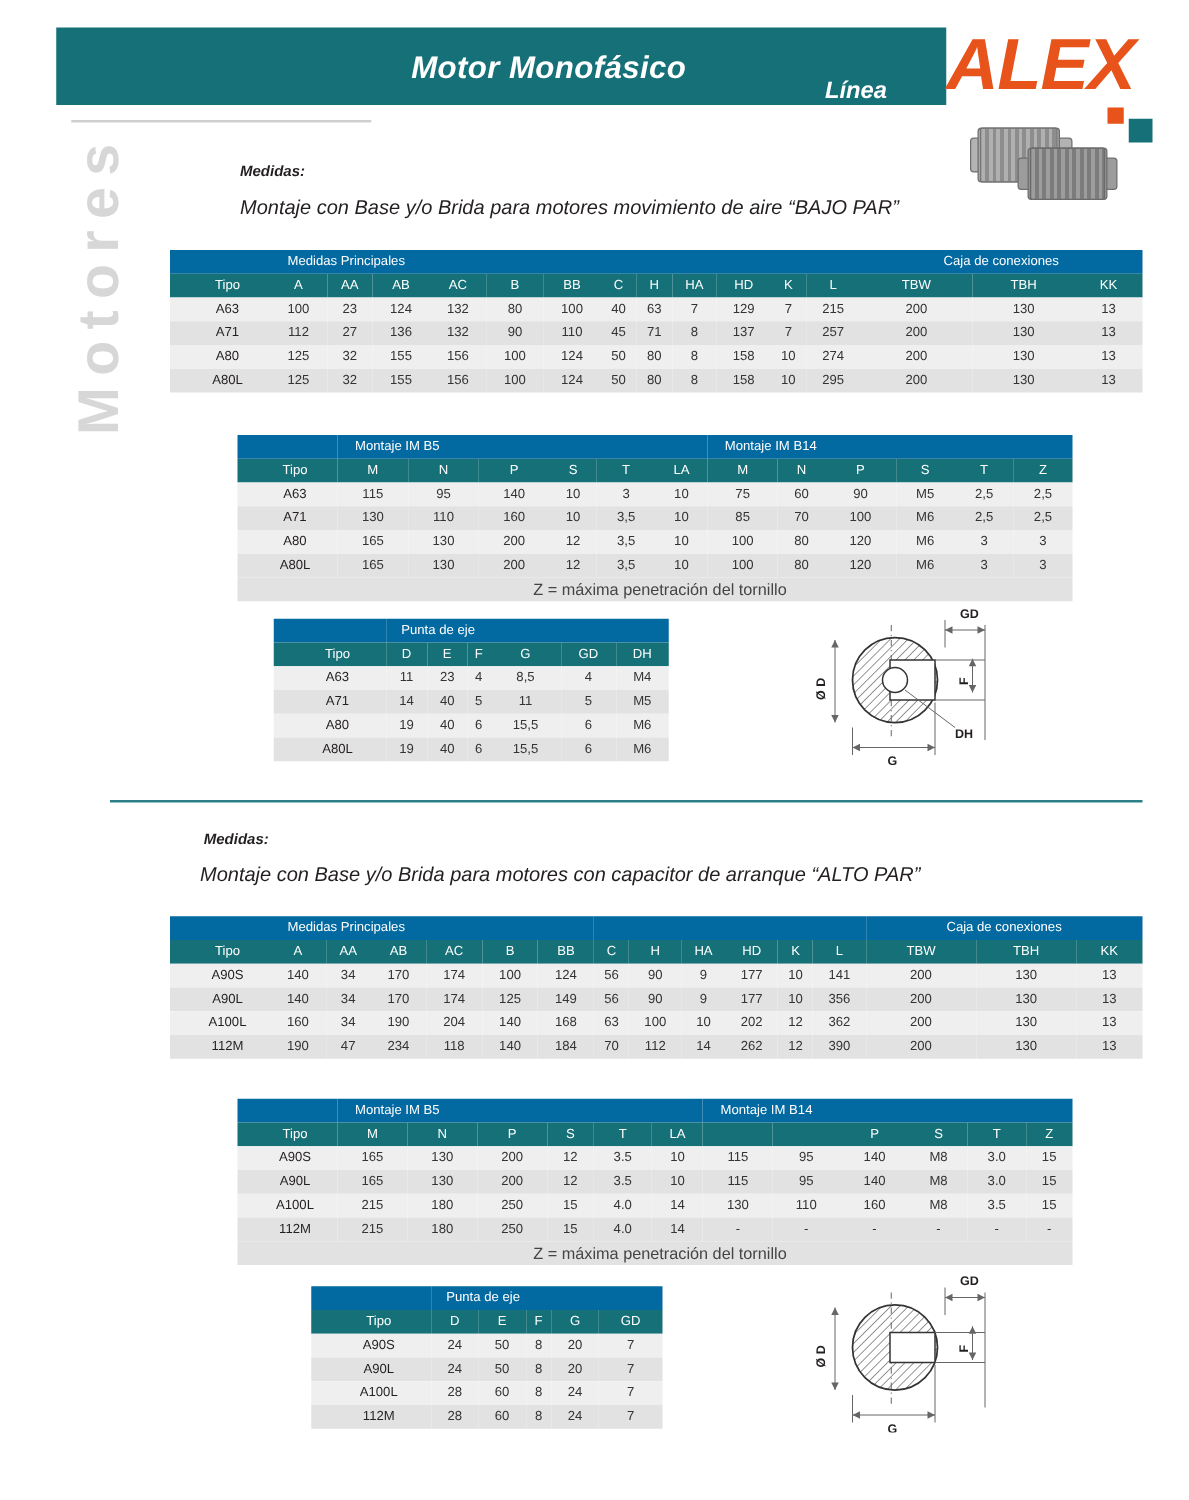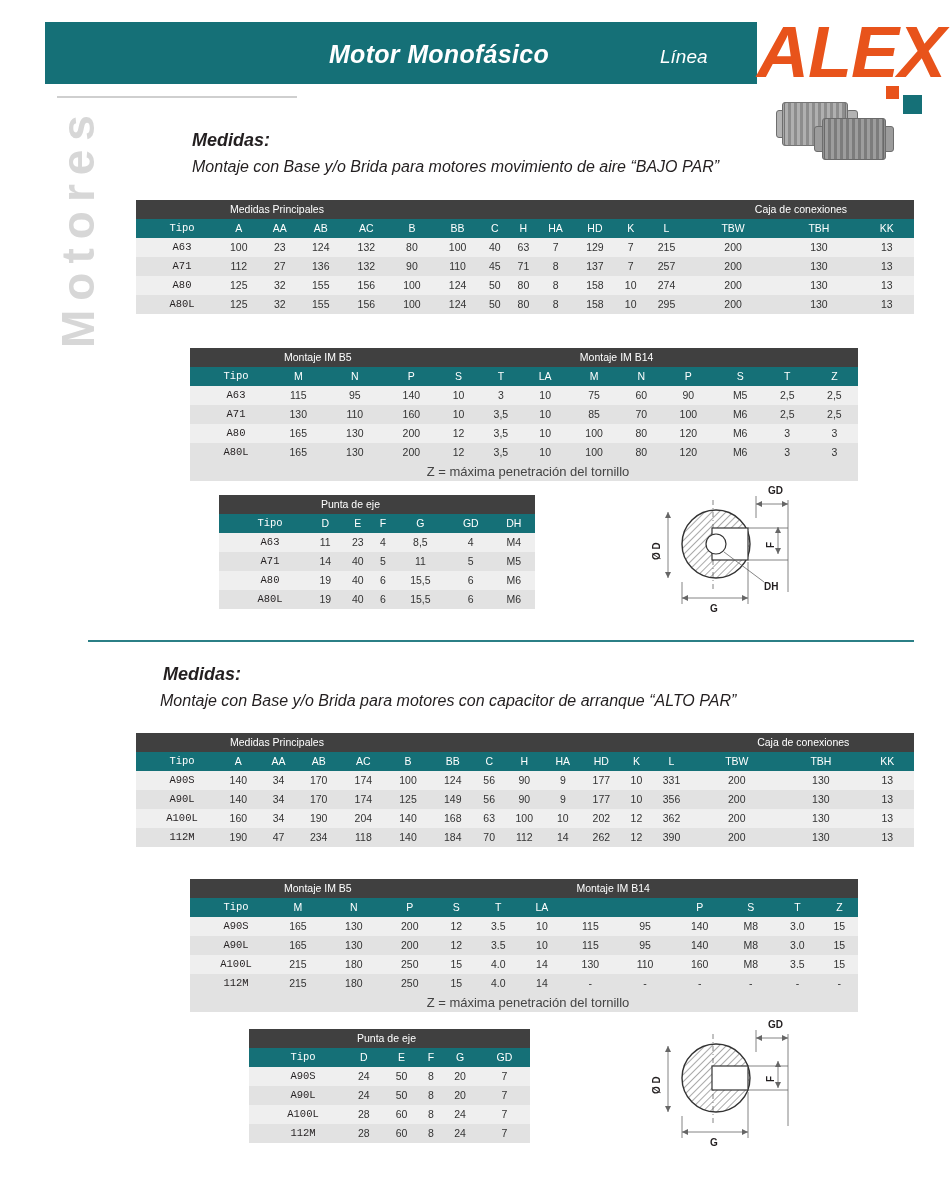--- a/index.html
+++ b/index.html
@@ -27,30 +27,30 @@
     width: 788px;
     text-align: center;
     color: #ffffff;
     font-size: 25px;
     font-weight: bold;
     font-style: italic;
     letter-spacing: .3px;
   }
   .header-linea {
     position: absolute;
-    left: 660px; top: 46px;
+    left: 660px; top: 62px;
     color: #ffffff;
     font-size: 19px;
-    font-weight: normal;
+    font-weight: bold;
     font-style: italic;
   }
   .brand {
     position: absolute;
     left: 757px; top: 24px;
-    font-size: 72px;
+    font-size: 58px;
     font-weight: bold;
     font-style: italic;
     color: #e8531b;
     letter-spacing: -1px;
     line-height: 56px;
   }
   .brand-sq {
     position: absolute;
     width: 13px; height: 13px;
   }
@@ -105,21 +105,21 @@
     left: 57px; top: 96px;
     width: 240px; height: 2px;
     background: #cfcfcf;
   }
 
   
   .sec-title {
     position: absolute;
     font-style: italic;
     font-weight: bold;
-    font-size: 18px;
+    font-size: 12px;
     color: #231f20;
   }
   .sec-sub {
     position: absolute;
     font-style: italic;
     font-size: 16px;
     color: #231f20;
   }
   .divider {
     position: absolute;
@@ -135,25 +135,25 @@
     color: #333;
   }
   table.t th, table.t td {
     padding: 0;
     text-align: center;
     font-weight: normal;
     height: 19px;
     line-height: 19px;
     white-space: nowrap;
   }
-  .hdr-teal td, .hdr-teal th { background: #404040; color:#fff; font-weight:bold; font-size:10.5px; }
+  .hdr-teal td, .hdr-teal th { background: #0369a1; color:#fff; font-weight:bold; font-size:10.5px; }
   .hdr-teal2 td, .hdr-teal2 th { background: #157077; color:#fff; font-size:10.5px; }
   .row-a td { background: #efefef; }
   .row-b td { background: #e2e2e2; }
-  .col-tipo { text-align: center; padding-left: 12px !important; font-weight: bold; color:#231f20;font-family:Liberation Mono, monospace; }
+  .col-tipo { text-align: center; padding-left: 12px !important; font-weight: bold; color:#231f20; }
   .note td {
     background: #e2e2e2;
     text-align: left;
     padding-left: 8px !important;
     font-size: 13px;
     color: #444;
     height: 15px; line-height: 15px;
   }
 
   
@@ -512,21 +512,21 @@
     <td>34</td>
     <td>170</td>
     <td>174</td>
     <td>100</td>
     <td>124</td>
     <td>56</td>
     <td>90</td>
     <td>9</td>
     <td>177</td>
     <td>10</td>
-    <td>331</td>
+    <td>141</td>
     <td>200</td>
     <td>130</td>
     <td>13</td>
   </tr>
   <tr class="row-b">
     <td class="col-tipo">A90L</td>
     <td>140</td>
     <td>34</td>
     <td>170</td>
     <td>174</td>

